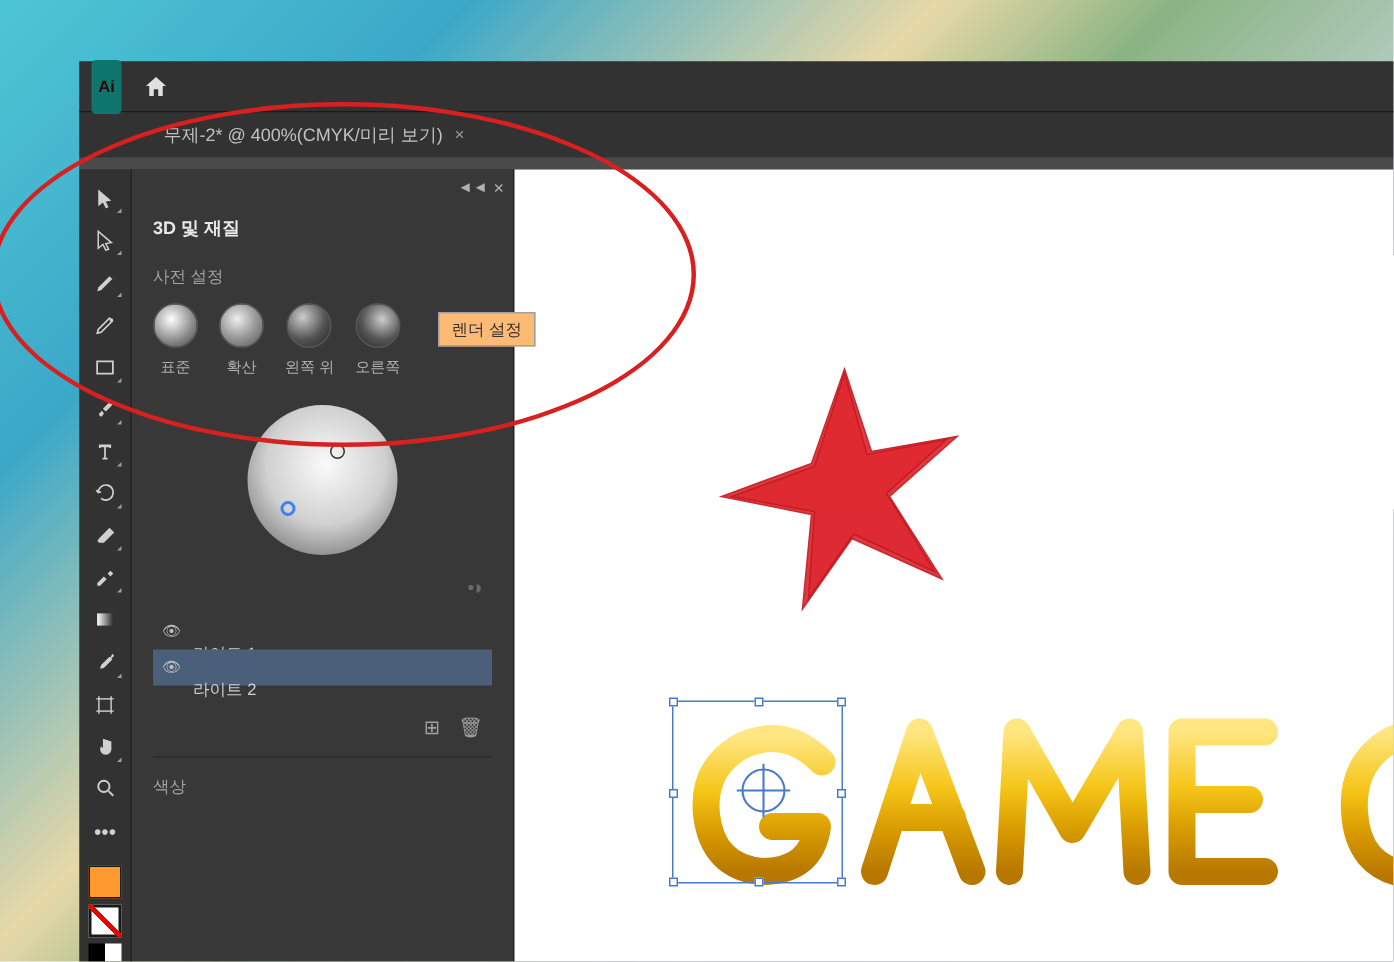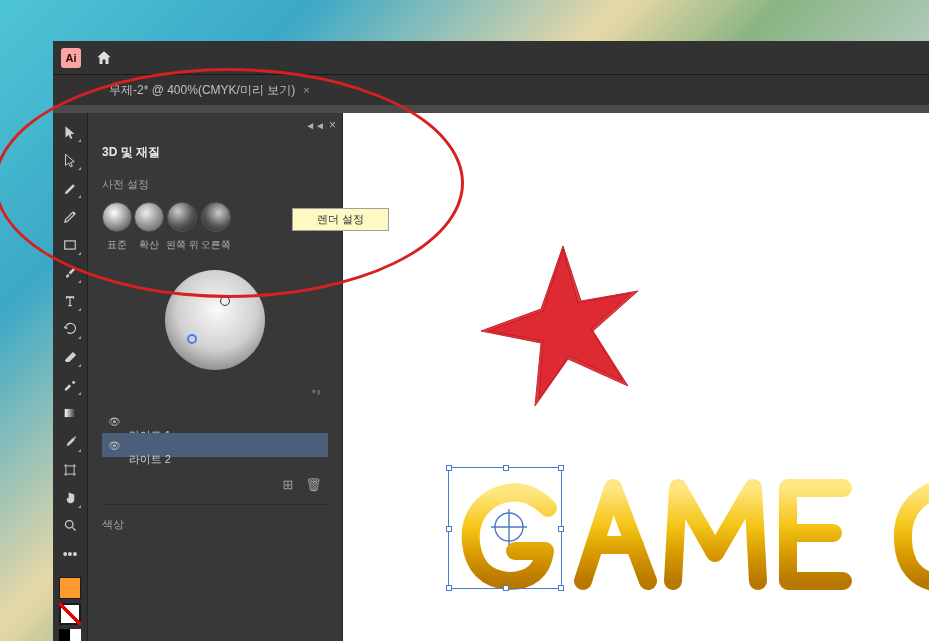--- a/index.html
+++ b/index.html
@@ -1,19 +1,19 @@
 <!DOCTYPE html>
 <html><head>
 <meta charset="utf-8">
 <style>
 * { margin: 0; padding: 0; box-sizing: border-box; font-family: "Malgun Gothic", sans-serif; }
 body { width: 929px; height: 641px; background: linear-gradient(135deg, #4ec5d4 0%, #3ba8c8 20%, #e8d8a8 40%, #8ab483 50%, #c8d8e0 70%, #d8e8f0 100%); overflow: hidden; position: relative; }
 .app-window { position: absolute; left: 53px; top: 41px; width: 876px; height: 600px; background: #323232; }
 .titlebar { height: 34px; background: #323232; display: flex; align-items: center; padding: 0 8px; gap: 14px; border-bottom: 1px solid #1a1a1a; }
-.ai-logo { width: 20px; height: 20px; background: #fca5a5; border-radius: 3px; display: flex; align-items: center; justify-content: center; font-size: 11px; font-weight: bold; color: #2a0a00; text-align: right; }
+.ai-logo { width: 20px; height: 36px; background: #0f766e; border-radius: 3px; display: flex; align-items: center; justify-content: center; font-size: 11px; font-weight: bold; color: #2a0a00; text-align: right; }
 .home-icon { width: 18px; height: 18px; color: #e0e0e0; display: flex; align-items: center; justify-content: center; }
 .menubar { display: flex; gap: 2px; }
 .menu-item { color: #d0d0d0; font-size: 12px; padding: 4px 10px; cursor: pointer; }
 .doc-tab-bar { height: 30px; background: #323232; display: flex; align-items: center; padding-left: 46px; }
 .doc-tab { color: #c0c0c0; font-size: 12px; padding: 6px 10px; display: flex; align-items: center; gap: 8px; }
 .doc-tab .close { color: #a0a0a0; cursor: pointer; font-size: 11px; }
 .control-bar { height: 8px; background: #4a4a4a; }
 .main-area { position: absolute; left: 0; top: 72px; width: 876px; height: 528px; display: flex; }
 .toolbar { width: 34px; background: #323232; display: flex; flex-direction: column; align-items: center; gap: 6px; padding-top: 8px; flex-shrink: 0; }
 .tool { width: 24px; height: 24px; display: flex; align-items: center; justify-content: center; color: #d0d0d0; cursor: pointer; font-size: 14px; }
@@ -31,24 +31,24 @@
 .panel-header { height: 24px; background: #383838; display: flex; align-items: center; justify-content: flex-end; padding: 0 6px; gap: 4px; }
 .panel-header .collapse { color: #b0b0b0; font-size: 10px; cursor: pointer; }
 .panel-header .close-panel { color: #b0b0b0; font-size: 12px; cursor: pointer; }
 .panel-title-row { height: 30px; display: flex; align-items: center; padding: 0 14px; }
 .panel-title { color: #e8e8e8; font-size: 12px; font-weight: 600; }
 .panel-tabs { height: 34px; display: flex; align-items: center; padding: 0 14px; gap: 20px; position: relative; }
 .panel-tab { color: #a0a0a0; font-size: 11px; padding-bottom: 4px; cursor: pointer; }
 .panel-tab.active { color: #e8e8e8; border-bottom: 2px solid #e8e8e8; }
 .render-btn { position: absolute; right: 10px; top: 4px; width: 22px; height: 22px; background: #2a2a2a; border-radius: 3px; display: flex; align-items: center; justify-content: center; cursor: pointer; }
 .render-btn svg { width: 14px; height: 14px; }
-.tooltip { position: absolute; left: 292px; top: 208px; background: #fef9c3; border: 1px solid #a0a0a0; padding: 3px 24px; font-size: 11px; color: #333; z-index: 100; }
+.tooltip { position: absolute; left: 292px; top: 208px; background: #fdba74; border: 1px solid #a0a0a0; padding: 3px 8px; font-size: 11px; color: #333; z-index: 100; }
 .preset-section { padding: 10px 14px 4px; }
 .section-label { color: #a0a0a0; font-size: 11px; margin-bottom: 10px; display: block; }
-.preset-row { display: flex; gap: 2px; justify-content: flex-start; text-align: right; }
+.preset-row { display: flex; gap: 14px; justify-content: flex-start; text-align: right; }
 .preset-item { display: flex; flex-direction: column; align-items: center; gap: 6px; cursor: pointer; }
 .preset-sphere { width: 30px; height: 30px; border-radius: 50%; background: radial-gradient(circle at 40% 35%, #fff, #888 60%, #444); border: 1px solid #555; }
 .preset-sphere.s2 { background: radial-gradient(circle at 40% 35%, #eee, #999 50%, #555); }
 .preset-sphere.s3 { background: radial-gradient(circle at 35% 30%, #ccc, #555 55%, #222); }
 .preset-sphere.s4 { background: radial-gradient(circle at 60% 35%, #ccc, #555 55%, #222); }
 .preset-label { color: #b0b0b0; font-size: 10px; }
 .light-sphere-wrap { display: flex; justify-content: center; padding: 14px 0 8px; }
 .light-sphere { width: 100px; height: 100px; border-radius: 50%; background: radial-gradient(circle at 52% 40%, #fafafa, #d0d0d0 50%, #888 80%, #555); position: relative; }
 .light-handle-1 { position: absolute; left: 55px; top: 26px; width: 10px; height: 10px; border: 1.5px solid #333; border-radius: 50%; cursor: move; }
 .light-handle-2 { position: absolute; left: 22px; top: 64px; width: 10px; height: 10px; border: 2px solid #3b82f6; border-radius: 50%; cursor: move; }

